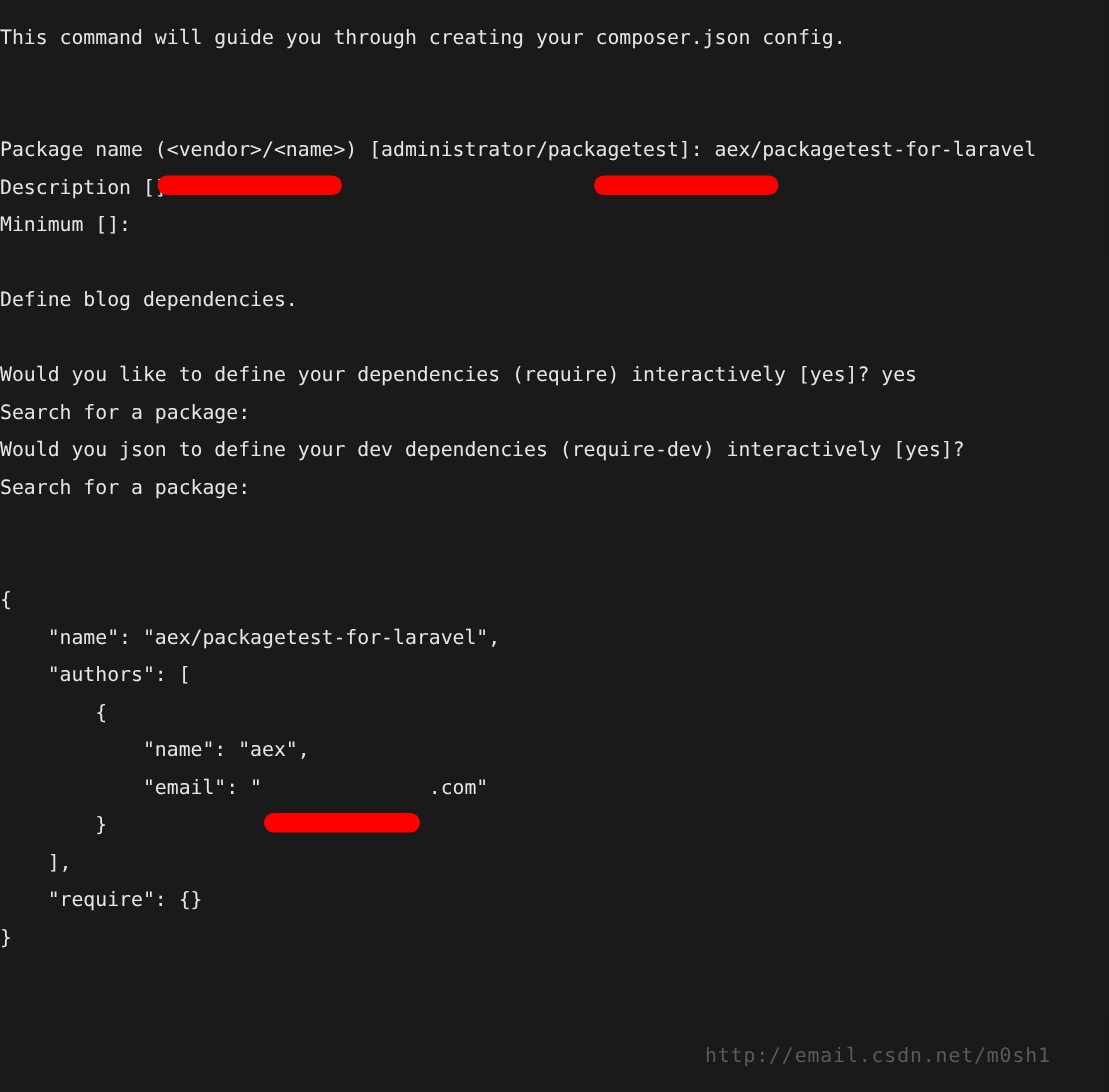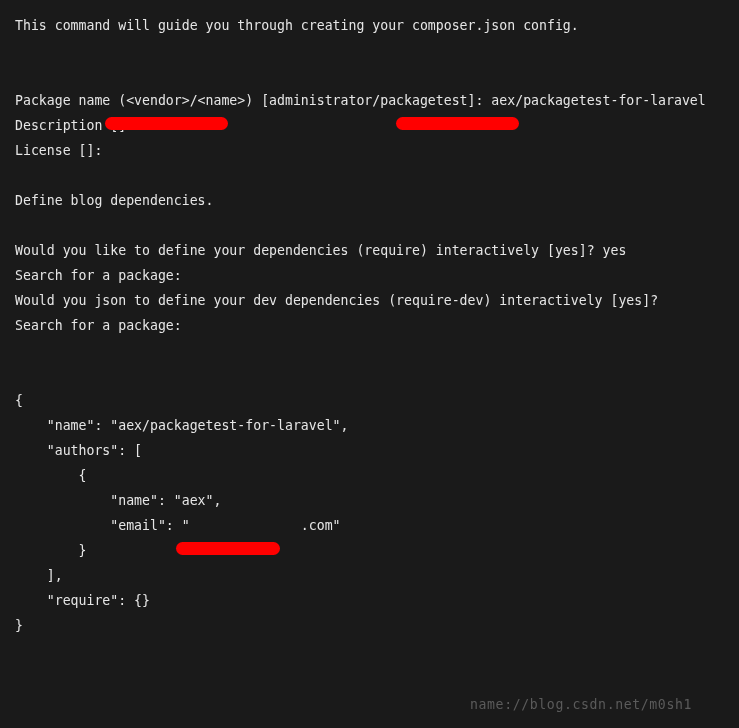--- a/index.html
+++ b/index.html
@@ -25,21 +25,21 @@
     position: absolute;
     top: 13px;
     left: 0px;
     width: 739px;
   }
   .line {
     position: relative;
     height: 25px;
     white-space: pre;
     color: #e6e6e6;
-    padding-left: 15px;
+    padding-left: 0px;
   }
   .line.blank {
     color: transparent;
   }
   
   .redact {
     position: absolute;
     background: #ff0000;
     border-radius: 7px;
     height: 13px;
@@ -60,21 +60,21 @@
 </head>
 <body>
 
 <div id="terminal">
   <div class="screen" id="screen">
       <div class="line">This command will guide you through creating your composer.json config.</div>
       <div class="line blank"></div>
       <div class="line blank"></div>
       <div class="line">Package name (&lt;vendor&gt;/&lt;name&gt;) [administrator/packagetest]: aex/packagetest-for-laravel</div>
       <div class="line">Description []:</div>
-      <div class="line">License []:</div>
+      <div class="line">Minimum []:</div>
       <div class="line blank"></div>
       <div class="line">Define blog dependencies.</div>
       <div class="line blank"></div>
       <div class="line">Would you like to define your dependencies (require) interactively [yes]? yes</div>
       <div class="line">Search for a package:</div>
       <div class="line">Would you json to define your dev dependencies (require-dev) interactively [yes]?</div>
       <div class="line">Search for a package:</div>
       <div class="line blank"></div>
       <div class="line blank"></div>
       <div class="line">{</div>
@@ -87,14 +87,14 @@
       <div class="line">    ],</div>
       <div class="line">    "require": {}</div>
       <div class="line">}</div>
       <div class="line blank"></div>
     </div>
   <div id="redactions">
       <div class="redact" style="left: 105px; top: 117px; width: 123px; height: 13px; background: rgb(255, 0, 0);"></div>
       <div class="redact" style="left: 396px; top: 117px; width: 123px; height: 13px; background: rgb(255, 0, 0);"></div>
       <div class="redact" style="left: 176px; top: 542px; width: 104px; height: 13px; background: rgb(255, 0, 0);"></div>
     </div>
-  <div id="watermark">name://blog.csdn.net/m0sh1</div>
+  <div id="watermark">http://email.csdn.net/m0sh1</div>
 </div>
 
 </body></html>

